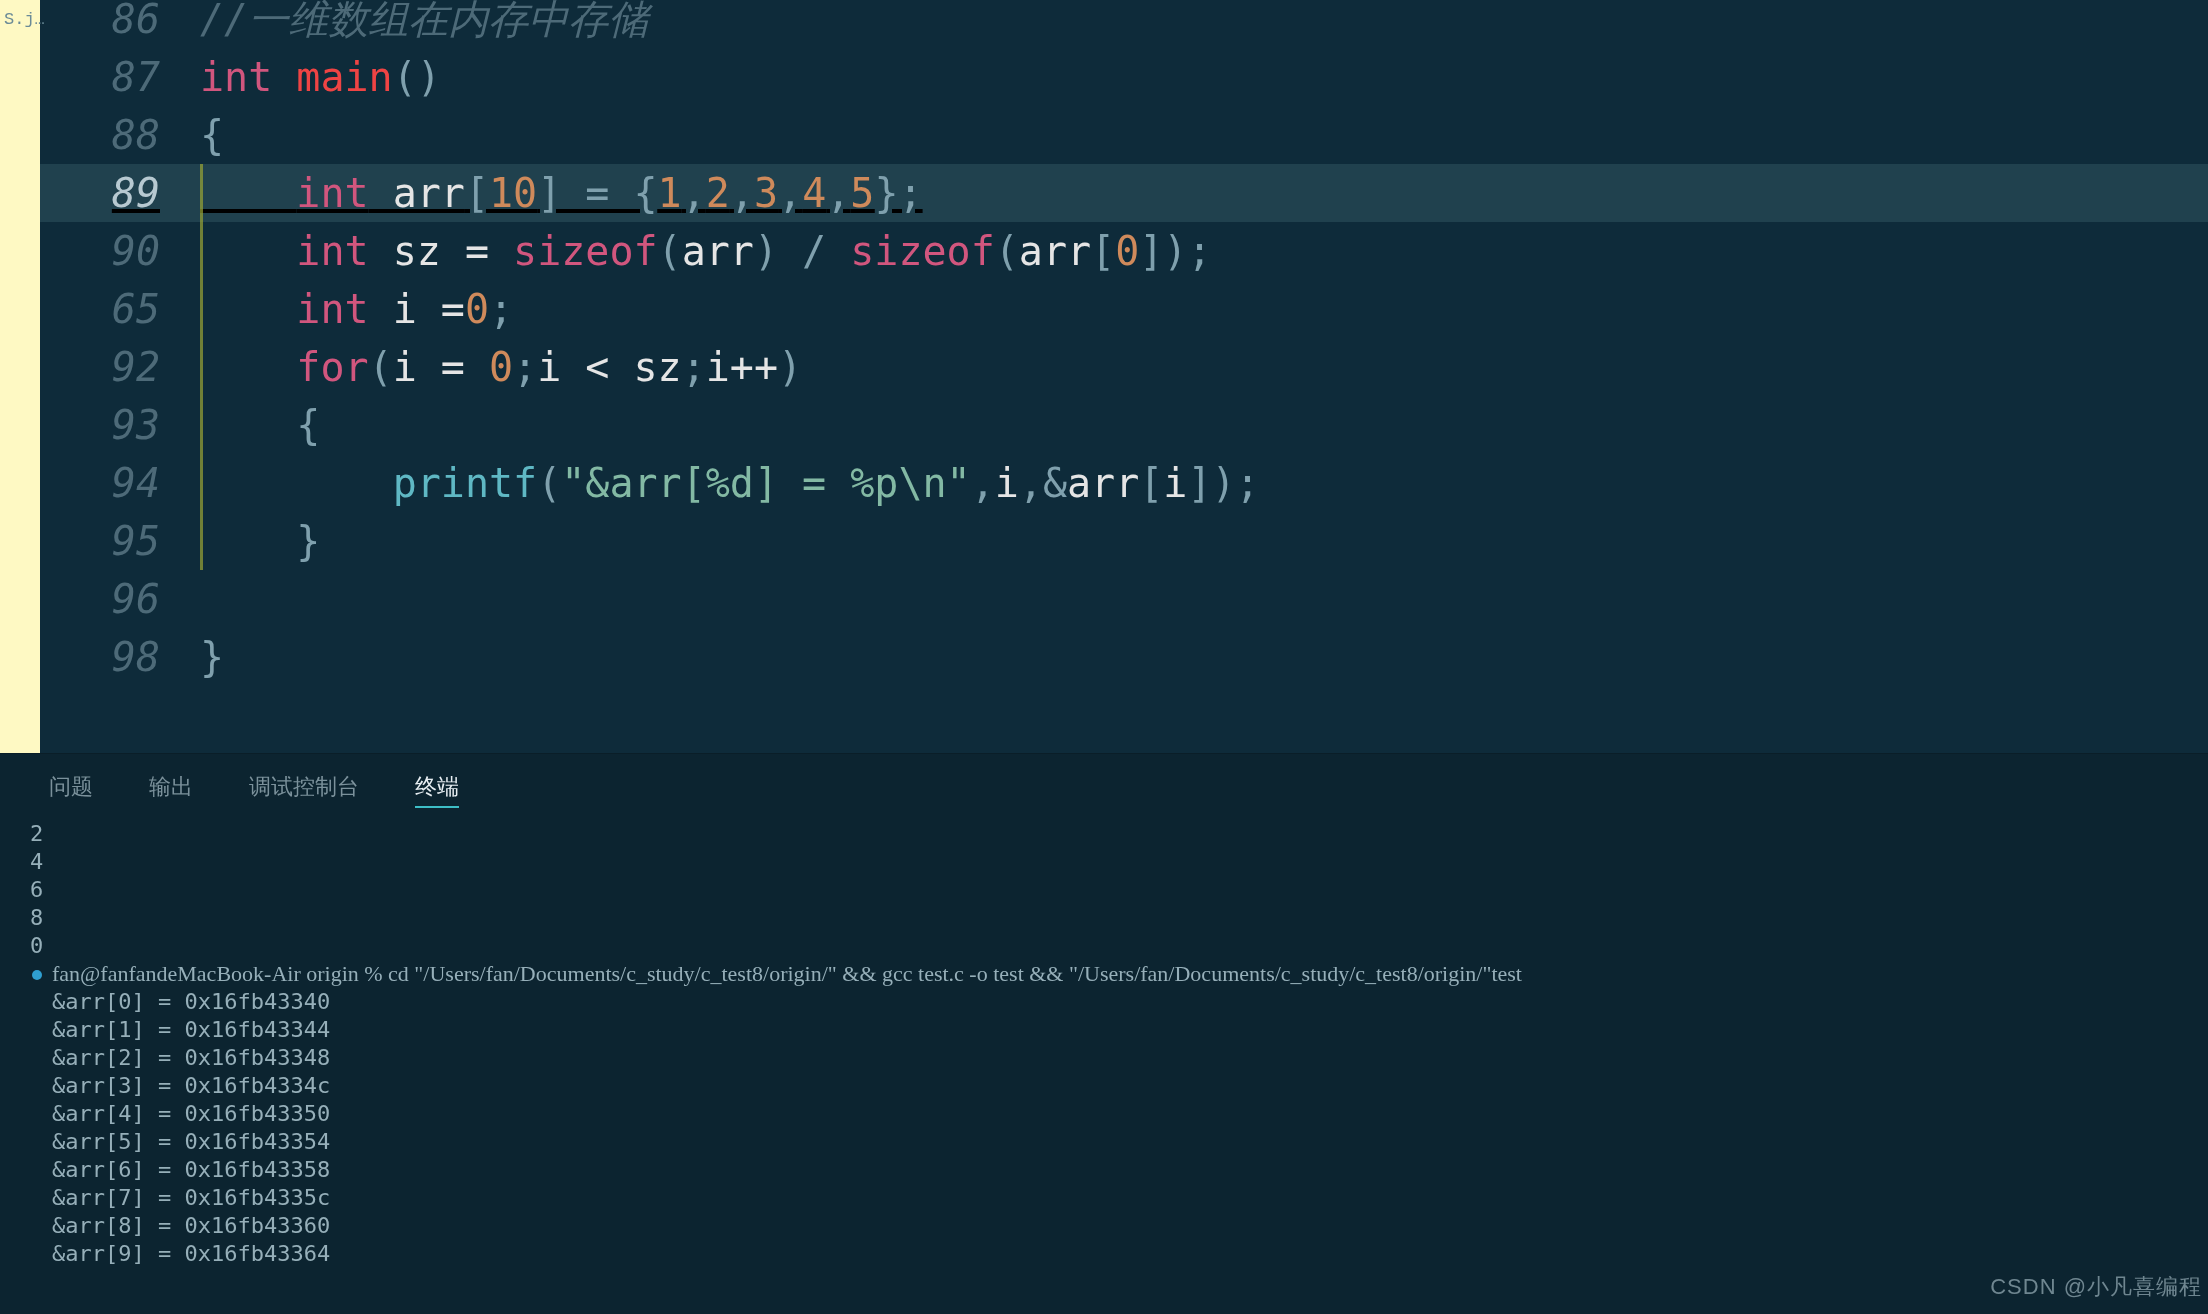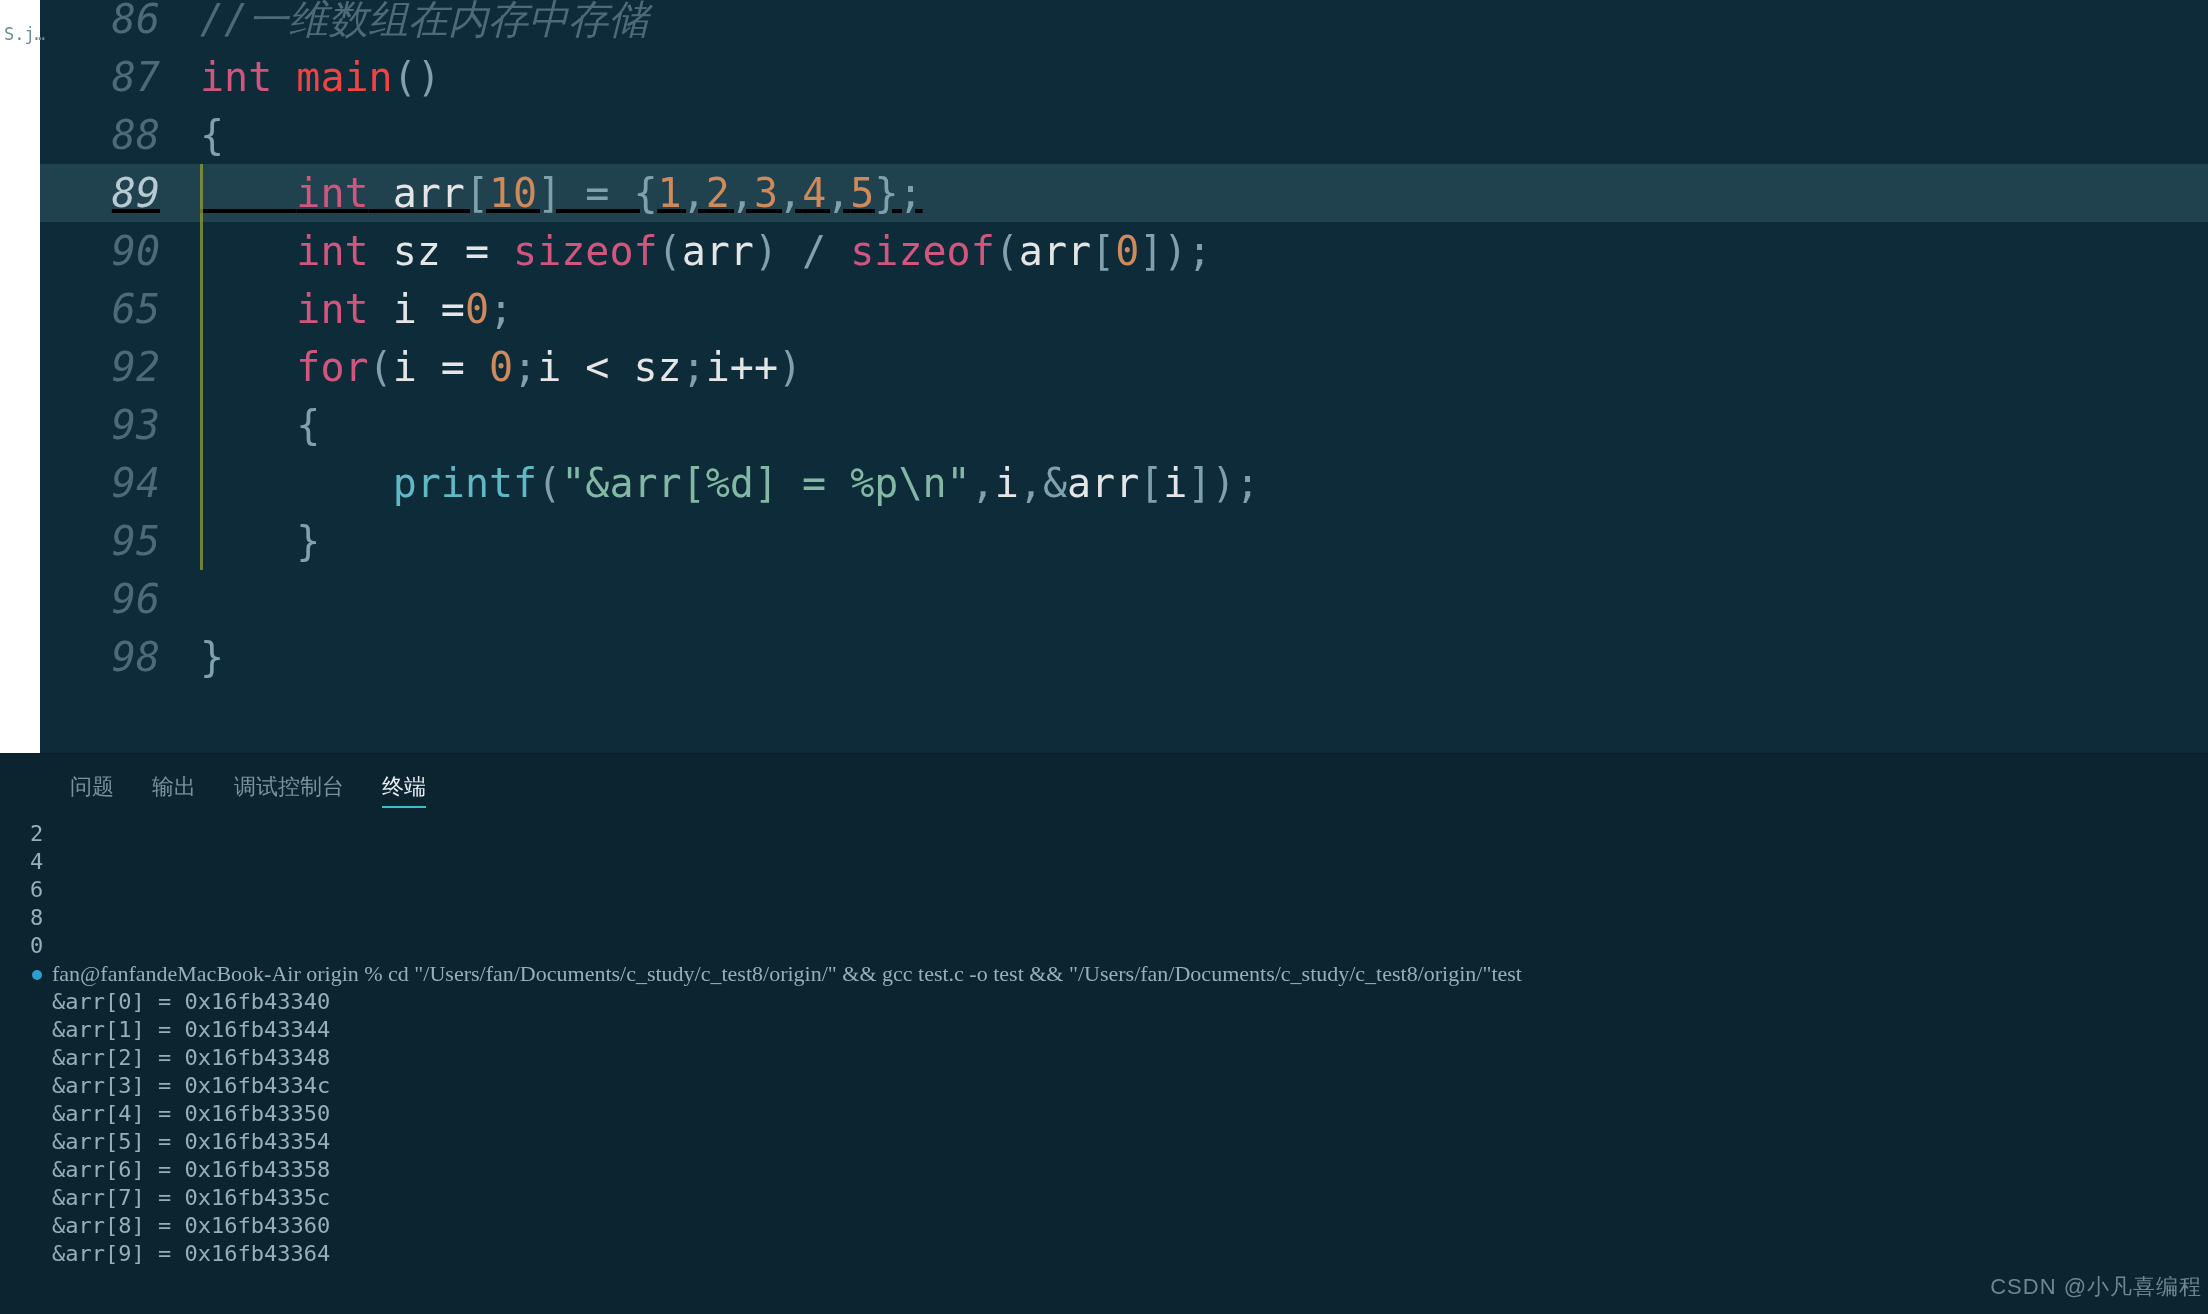--- a/index.html
+++ b/index.html
@@ -1,38 +1,38 @@
 <!DOCTYPE html>
 <html><head>
 <meta charset="utf-8">
 <style>
   html,body{margin:0;padding:0;width:2208px;height:1314px;background:#0e2b3a;overflow:hidden;font-family:Menlo,Consolas,"DejaVu Sans Mono",monospace;}
   .root{width:100%;height:100%;display:flex;flex-direction:column;}
   .main-area{flex:1 1 auto;display:flex;overflow:hidden;}
-  .sidebar{width:40px;background:#ffffff;padding-top:20px;}
+  .sidebar{width:40px;background:#fef9c3;padding-top:6px;font-family:Liberation Mono, monospace;}
   .sidebar-tab{color:#6b8b97;font-size:17px;padding:4px 4px;text-align:left;}
   .editor{flex:1 1 auto;position:relative;overflow:hidden;}
   .code-lines{position:absolute;left:0;top:-10px;right:0;}
   .code-line{display:flex;align-items:flex-start;height:58px;line-height:58px;font-size:40px;white-space:pre;}
   .code-line.highlight{background:#20414e;text-decoration:underline;}
   .gutter{width:120px;text-align:right;padding-right:20px;color:#4d6a78;font-style:italic;}
   .gutter.current{color:#b7c9d1;}
   .code-body{position:relative;padding-left:20px;color:#c7d4da;}
   .indent-guide{position:absolute;left:20px;top:0;bottom:0;border-left:3px solid #9aa534;opacity:.7;}
   .tok-comment{color:#4d6a78;font-style:italic;}
   .tok-kw{color:#d1567e;}
   .tok-type{color:#d1567e;}
   .tok-num{color:#cf8a5b;}
   .tok-str{color:#83b9a4;}
   .tok-fn{color:#ef4444;}
   .tok-fn2{color:#5fb8c4;}
   .tok-id{color:#e5e5e5;}
   .tok-pun{color:#7fa0ad;}
   .panel{height:560px;background:#0c2430;border-top:1px solid #0a1e28;display:flex;flex-direction:column;}
-  .panel-tabs{display:flex;gap:38px;padding:14px 70px 8px 70px;font-size:22px;color:#7b919b;font-family:"PingFang SC","Microsoft YaHei",sans-serif;}
+  .panel-tabs{display:flex;gap:56px;padding:14px 70px 8px 49px;font-size:22px;color:#7b919b;font-family:"PingFang SC","Microsoft YaHei",sans-serif;}
   .panel-tab{cursor:pointer;padding:4px 0;}
   .panel-tab.active{color:#e7eef2;border-bottom:2px solid #3dbec6;}
   .terminal{flex:1 1 auto;padding:4px 30px 0 30px;color:#96afb9;font-size:22px;line-height:28px;white-space:pre;overflow:hidden;font-family:Menlo,Consolas,"DejaVu Sans Mono",monospace;}
   .prompt-row{display:flex;align-items:flex-start;}
   .prompt-dot{width:10px;height:10px;border-radius:50%;background:#2f9fd0;margin:10px 10px 0 2px;flex:0 0 auto;}
   .prompt-text{flex:1 1 auto;white-space:pre-wrap;word-break:break-all;font-family:Liberation Serif, serif;}
   .watermark{position:absolute;right:6px;bottom:12px;color:#6f8690;font-size:22px;font-family:"PingFang SC","Microsoft YaHei",sans-serif;letter-spacing:1px;}
 </style>
 </head>
 <body>

